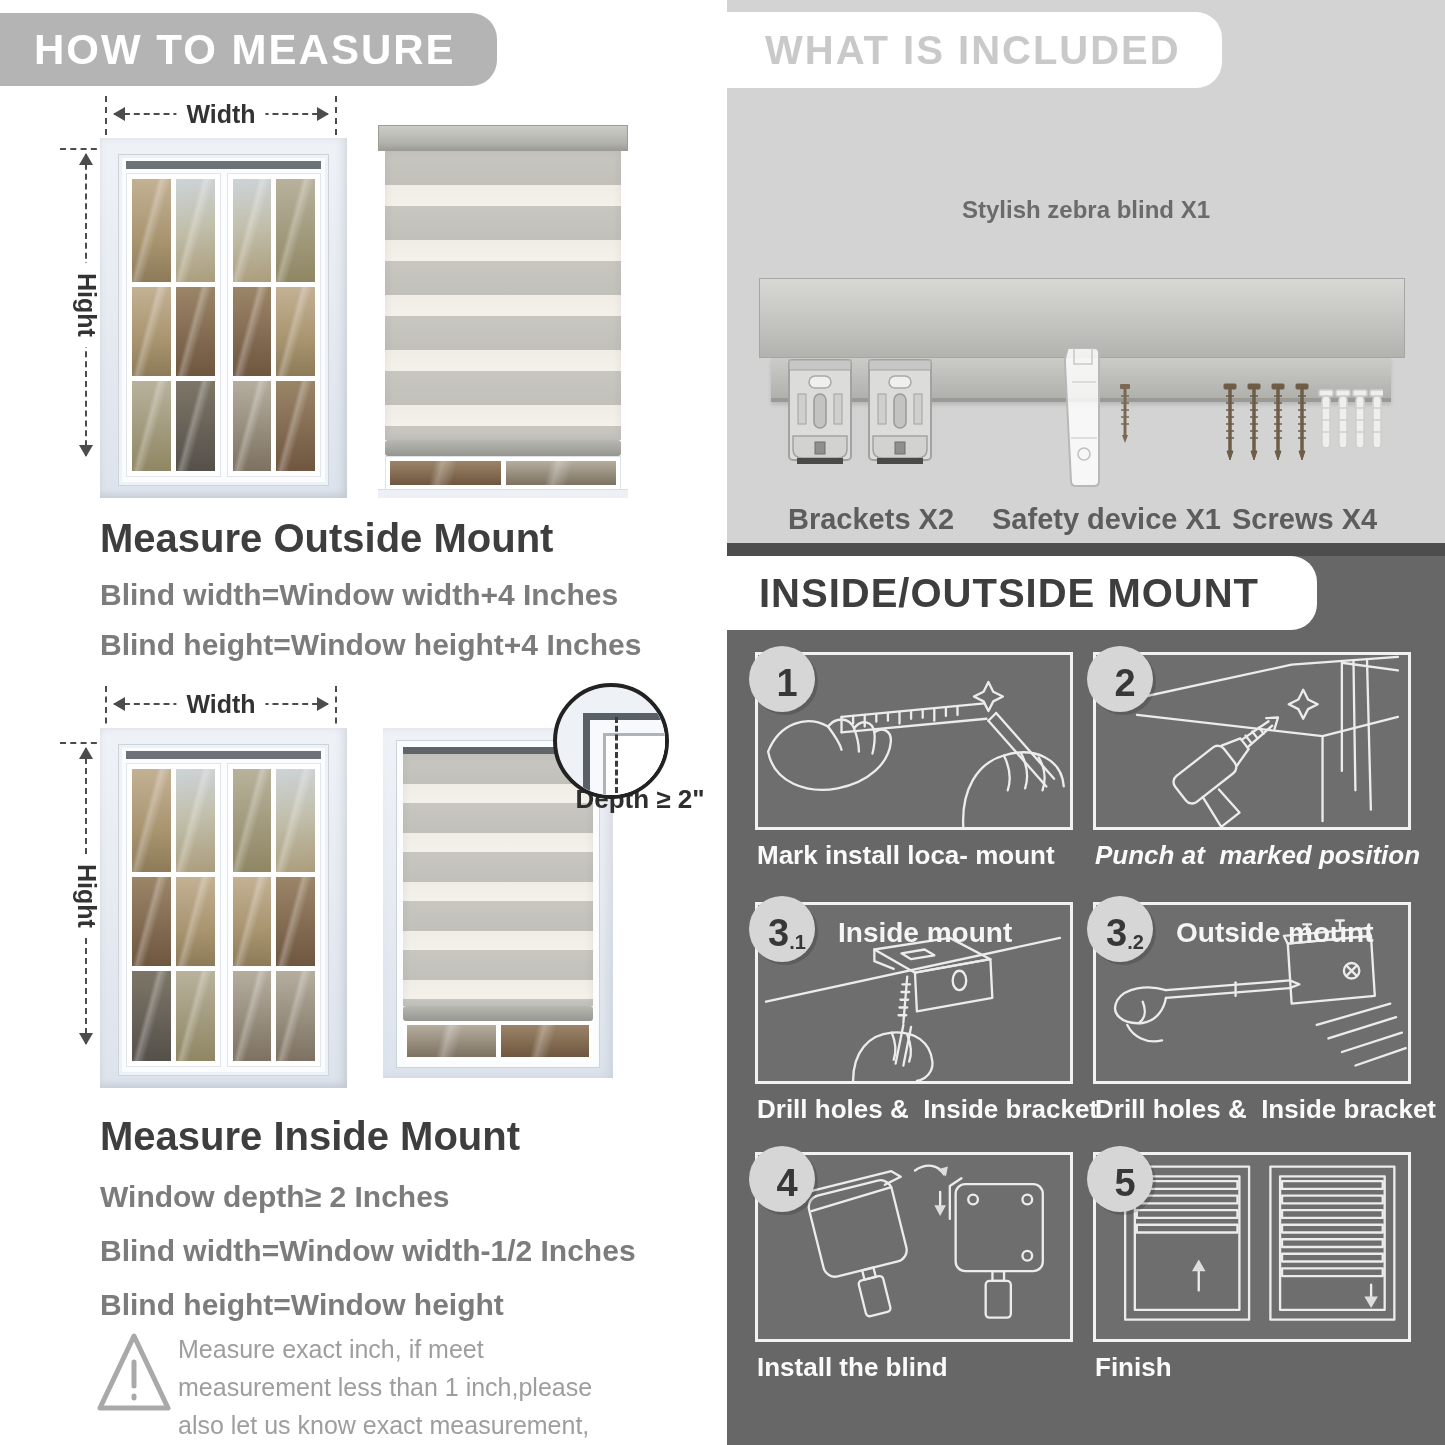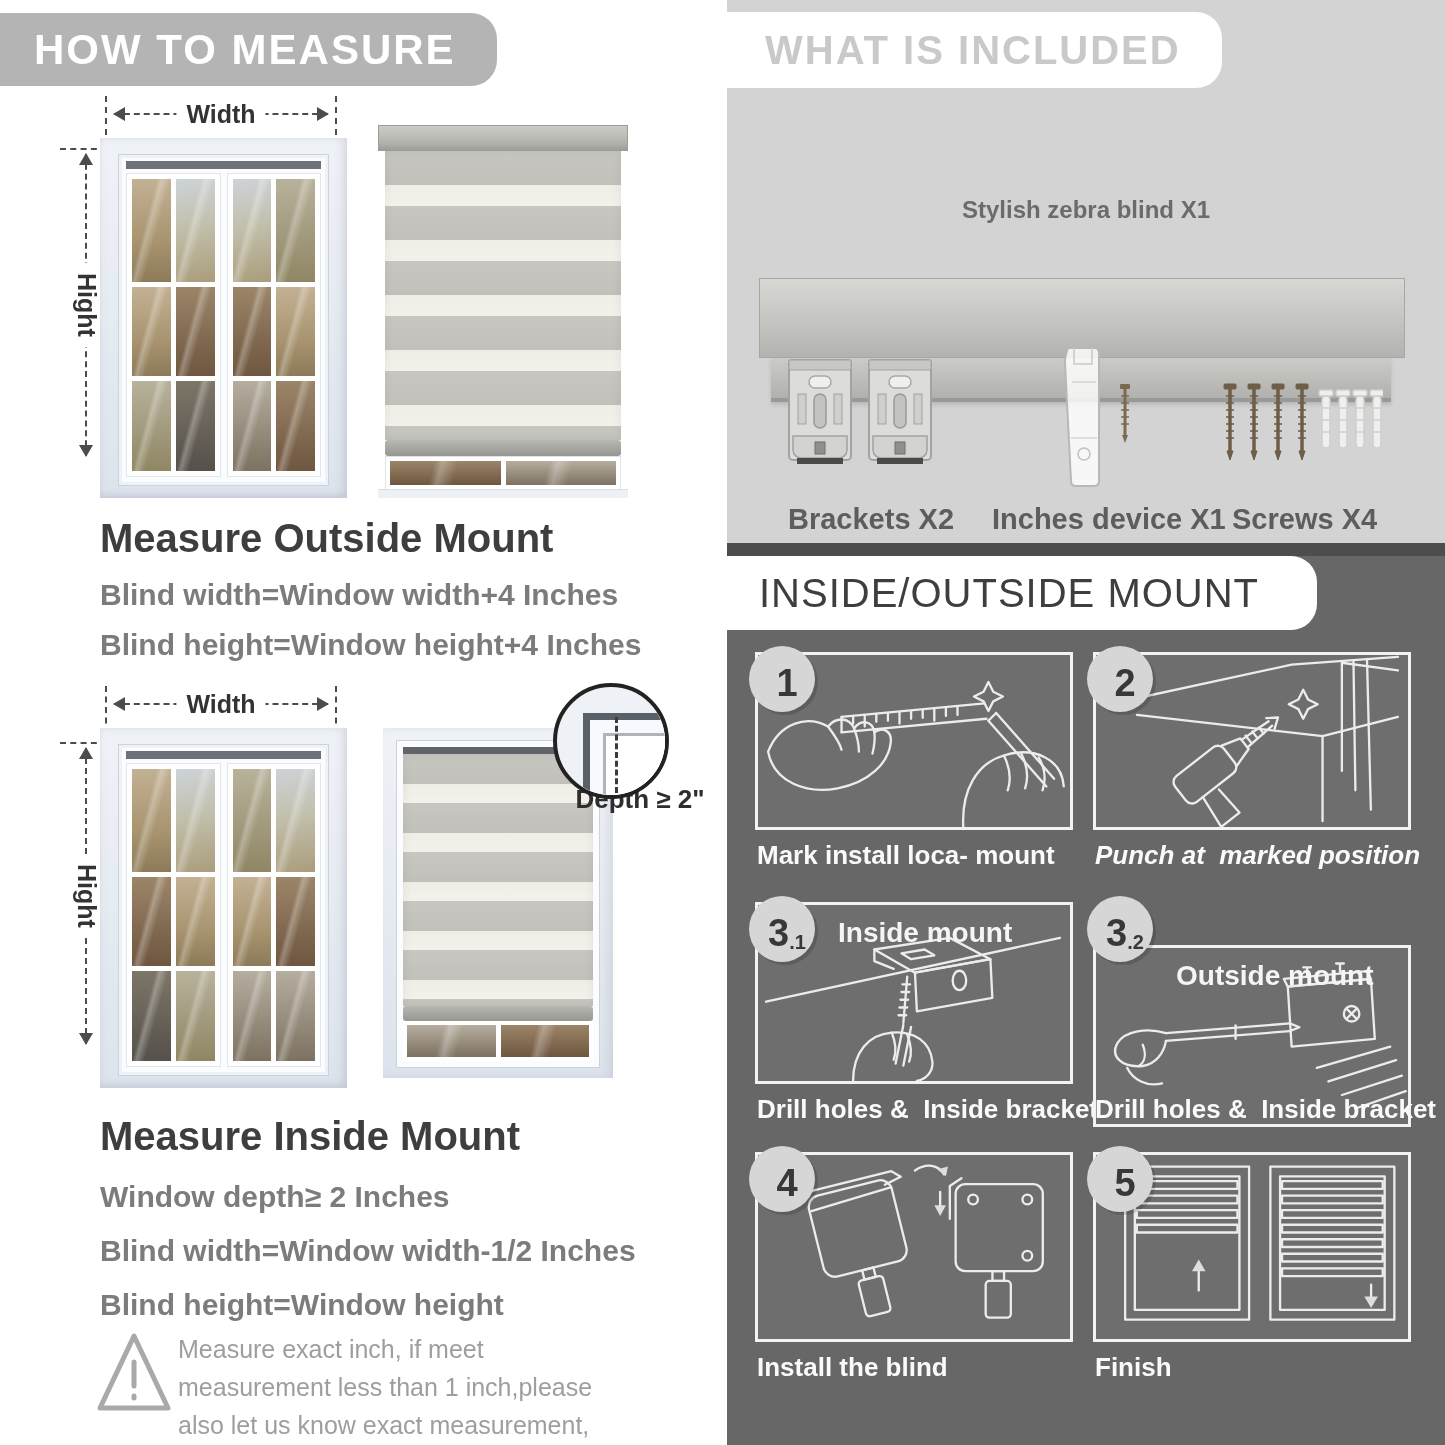--- a/index.html
+++ b/index.html
@@ -7,21 +7,21 @@
           font-family:"Liberation Sans", sans-serif;}
 
   
   .hdr-gray{position:absolute;left:0;top:13px;width:497px;height:73px;background:#b4b4b4;
             border-radius:0 26px 26px 0;color:#fff;font-size:42px;font-weight:bold;
             letter-spacing:2px;line-height:73px;padding-left:34px;box-sizing:border-box;}
   .hdr-included{position:absolute;left:727px;top:12px;width:495px;height:76px;background:#fff;
             border-radius:0 26px 26px 0;color:#c9c9c9;font-size:40px;font-weight:bold;
             letter-spacing:2px;line-height:76px;padding-left:38px;box-sizing:border-box;}
   .hdr-mount{position:absolute;left:727px;top:556px;width:590px;height:74px;background:#fff;
-            border-radius:0 26px 26px 0;color:#3e3e3e;font-size:40px;font-weight:normal;
+            border-radius:0 26px 26px 0;color:#3e3e3e;font-size:40px;font-weight:bold;
             letter-spacing:1px;line-height:74px;padding-left:32px;box-sizing:border-box;z-index:5;}
 
   
   .bg-light{position:absolute;left:727px;top:0;width:718px;height:543px;background:#d3d3d3;}
   .bg-divider{position:absolute;left:727px;top:543px;width:718px;height:13px;background:#4d4d4d;}
   .bg-dark{position:absolute;left:727px;top:556px;width:718px;height:889px;background:#676767;}
 
   
   .dimw{position:absolute;height:20px;}
   .dimw-line{position:absolute;left:8px;right:8px;top:9px;border-top:2px dashed #4c4c4c;}
@@ -348,21 +348,21 @@
         </g>
       <g transform="translate(154,8)">
           <rect x="-2" y="0" width="14" height="6" rx="2"></rect>
           <rect x="1" y="6" width="8" height="52" rx="4"></rect>
           <path d="M1,18 h8 M1,30 h8 M1,42 h8" fill="none"></path>
         </g>
     </g>
   </svg>
 
   <div class="item-label" style="left:788px;">Brackets X2</div>
-  <div class="item-label" style="left:992px;">Inches device X1</div>
+  <div class="item-label" style="left:992px;">Safety device X1</div>
   <div class="item-label" style="left:1232px;">Screws X4</div>
 
   <div class="hdr-mount">
     <span>INSIDE/OUTSIDE MOUNT</span>
   </div>
 
   <div class="step-box" style="left:755px;top:652px;height:178px;">
     <svg class="art" viewBox="0 0 318 178">
       <path d="M8,100 C20,70 48,62 70,74 C78,64 92,64 97,76 C104,66 116,68 118,80 C126,74 136,78 135,90 C133,112 112,132 80,138 C48,144 14,132 8,100 Z"></path>
       <path d="M70,74 C76,82 82,90 84,98"></path>
@@ -427,21 +427,21 @@
       <path d="M136,132 C140,142 141,152 138,160"></path>
         <path d="M152,134 C156,144 157,154 154,162"></path>
     </svg>
   </div>
   <div class="step-caption" style="left:757px;top:1094px;">Drill holes &amp;  Inside bracket</div>
   <span class="badge" style="position:absolute;left:749px;top:896px;z-index:3;">
     <b>3</b>
       <i>.1</i>
   </span>
 
-  <div class="step-box" style="left:1093px;top:902px;height:182px;margin-top:43px;">
+  <div class="step-box" style="left:1093px;top:902px;height:182px;">
     <span class="step-inner-label">Outside mount</span>
     <svg class="art" viewBox="0 0 318 182">
       <path d="M196,40 L282,32 L286,94 L200,102 Z"></path>
       <path d="M196,40 L282,32 L278,24 L192,32 Z"></path>
       <path d="M216,30 v-10 m-4,0 h8 M250,26 v-10 m-4,0 h8"></path>
       <circle cx="262" cy="68" r="8"></circle>
         <path d="M257,63 l10,10 M267,63 l-10,10"></path>
       <path d="M70,88 L198,78 M70,96 L198,86"></path>
       <path d="M198,78 L208,82 L198,86"></path>
       <path d="M142,80 L142,94"></path>

